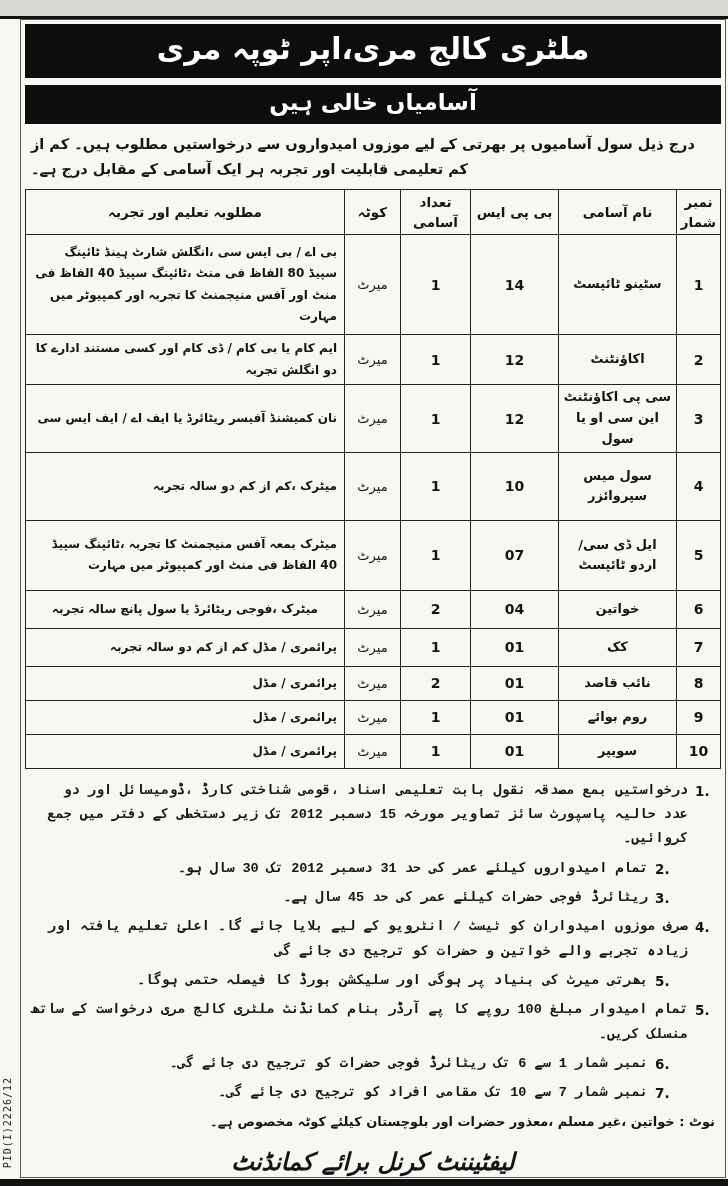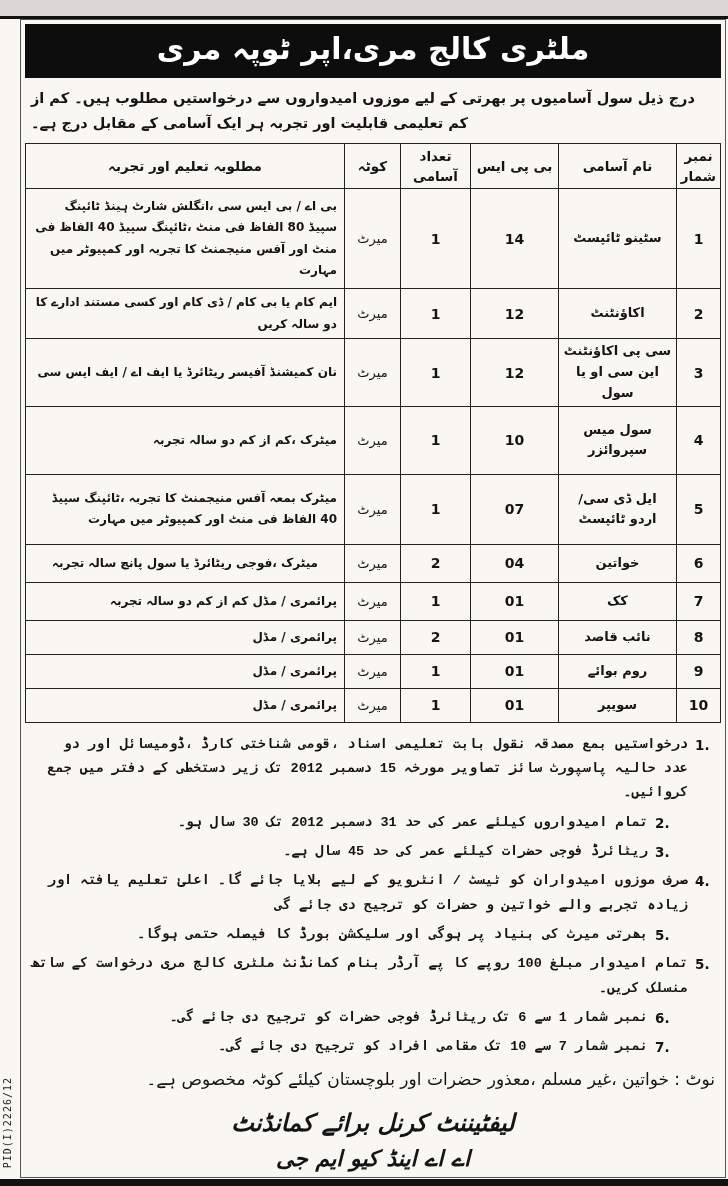--- a/index.html
+++ b/index.html
@@ -50,36 +50,37 @@
   td.post{font-weight:600;font-size:13px;line-height:1.6;}
   td.qual{text-align:right;font-size:12px;line-height:1.8;font-weight:600;padding:3px 7px;}
   tr.r1 td{height:100px;} tr.r2 td{height:42px;} tr.r3 td{height:64px;}
   tr.r4 td{height:68px;} tr.r5 td{height:70px;} tr.r6 td{height:38px;text-align:center;}
   tr.r7 td{height:38px;} tr.r8 td{height:34px;} tr.r9 td{height:34px;} tr.r10 td{height:34px;}
   .notes{padding:10px 6px 2px;font-size:13.5px;line-height:1.8;}
   .note{display:flex;gap:7px;margin-bottom:5px;font-weight:600;}
   .note-num{direction:ltr;font-weight:bold;min-width:20px;text-align:left;flex:none;}
   .note-text{flex:1;font-family:Liberation Mono, monospace;}
   .note.indent{padding-right:40px;}
-  .note-footer{font-weight:normal;text-align:right;margin-top:4px;font-size:17px;}
+  .note-footer{font-weight:bold;text-align:right;margin-top:4px;font-size:13px;}
   .signature{text-align:center;font-weight:bold;margin-top:8px;line-height:1.55;font-style:italic;}
   .signature .l1{font-size:24px;}
   .signature .l2{font-size:22px;text-align:center;}
   .contact{text-align:center;font-weight:bold;font-size:17px;margin-top:7px;}
 </style>
 </head>
 <body>
 
 <div class="page">
   <div class="topline"></div>
   <div class="pid">PID(I)2226/12</div>
 
   <div class="ad">
 
     <div class="banner title">ملٹری کالج مری،اپر ٹوپہ مری</div>
+    <div class="banner vacancy">آسامیاں خالی ہیں</div>
 
     <div class="intro">درج ذیل سول آسامیوں پر بھرتی کے لیے موزوں امیدواروں سے درخواستیں مطلوب ہیں۔ کم از کم تعلیمی قابلیت اور تجربہ ہر ایک آسامی کے مقابل درج ہے۔</div>
 
     <table class="jobs-table">
       <colgroup>
         <col style="width:44px">
           <col style="width:118px">
           <col style="width:88px">
           <col style="width:70px">
           <col style="width:56px">
@@ -103,21 +104,21 @@
           <td class="num">1</td>
           <td>میرٹ</td>
           <td class="qual">بی اے / بی ایس سی ،انگلش شارٹ ہینڈ ٹائپنگ سپیڈ 80 الفاظ فی منٹ ،ٹائپنگ سپیڈ 40 الفاظ فی منٹ اور آفس منیجمنٹ کا تجربہ اور کمپیوٹر میں مہارت</td>
         </tr>
         <tr class="r2">
           <td class="num">2</td>
           <td class="post">اکاؤنٹنٹ</td>
           <td class="num">12</td>
           <td class="num">1</td>
           <td>میرٹ</td>
-          <td class="qual">ایم کام یا بی کام / ڈی کام اور کسی مستند ادارے کا دو سالہ کریں</td>
+          <td class="qual">ایم کام یا بی کام / ڈی کام اور کسی مستند ادارے کا دو انگلش تجربہ</td>
         </tr>
         <tr class="r3">
           <td class="num">3</td>
           <td class="post">سی پی اکاؤنٹنٹ این سی او یا سول</td>
           <td class="num">12</td>
           <td class="num">1</td>
           <td>میرٹ</td>
           <td class="qual">نان کمیشنڈ آفیسر ریٹائرڈ یا ایف اے / ایف ایس سی</td>
         </tr>
         <tr class="r4">

